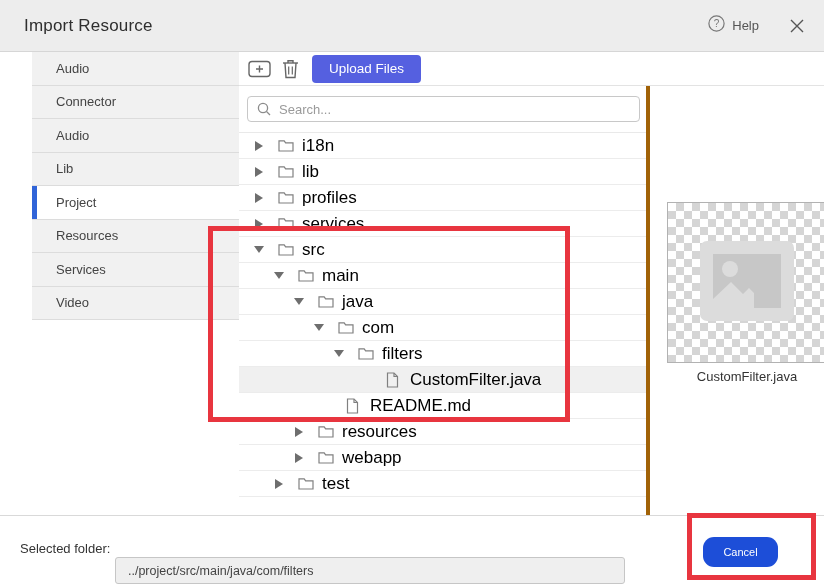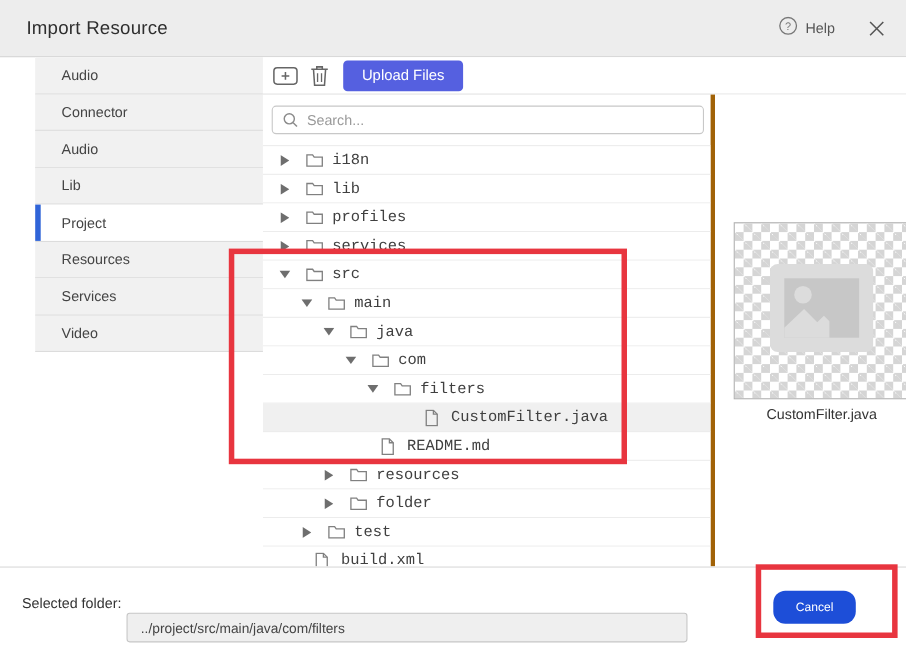--- a/index.html
+++ b/index.html
@@ -61,23 +61,22 @@
   .search-input {
     width: 100%; height: 26px; border: 1px solid #c8c8c8; border-radius: 4px;
     font-size: 13px; font-family: inherit; color: #444; padding: 0 8px 0 31px;
     outline: none; background: #fff;
   }
   .search-input::placeholder { color: #9a9a9a; }
 
   .tree { flex: 1; overflow: hidden; }
   .tree-row {
     height: 26px; display: flex; align-items: center;
-    border-bottom: 1px solid #ececec; font-size: 14px; color: #404040; cursor: pointer;
+    border-bottom: 1px solid #ececec; font-size: 17px; color: #000000; cursor: pointer;
     background: #fff;
-    font-family: Liberation Mono, monospace;
   }
   .tree-row.selected { background: #f0f0f0; }
   .arrow { width: 14px; margin-right: 12px; display: flex; justify-content: center; align-items: center; flex: none; }
   .arrow.file-sp { margin-right: 12px; width: 22px; }
   .ticon { width: 16px; margin-right: 8px; display: flex; align-items: center; flex: none; }
   .tlabel { white-space: nowrap; }
 
   
   .preview-panel { flex: 1; position: relative; background: #fff; }
   .preview-box {
@@ -356,44 +355,34 @@
                 <span class="arrow">
                   <svg width="8" height="10" viewBox="0 0 8 10">
                     <polygon points="0,0 8,5 0,10" fill="#6e6e6e"></polygon>
                   </svg>
                 </span>
                 <span class="ticon">
                   <svg width="16" height="13" viewBox="0 0 16 13">
                     <path d="M1 12 V1.8 h5.2 l1.4 2 H15 V12 Z" fill="none" stroke="#808080" stroke-width="1.2"></path>
                   </svg>
                 </span>
-                <span class="tlabel">folder</span>
+                <span class="tlabel">webapp</span>
               </div>
               <div class="tree-row" style="padding-left:33px">
                 <span class="arrow">
                   <svg width="8" height="10" viewBox="0 0 8 10">
                     <polygon points="0,0 8,5 0,10" fill="#6e6e6e"></polygon>
                   </svg>
                 </span>
                 <span class="ticon">
                   <svg width="16" height="13" viewBox="0 0 16 13">
                     <path d="M1 12 V1.8 h5.2 l1.4 2 H15 V12 Z" fill="none" stroke="#808080" stroke-width="1.2"></path>
                   </svg>
                 </span>
                 <span class="tlabel">test</span>
-              </div>
-              <div class="tree-row" style="padding-left:13px">
-                <span class="arrow file-sp"></span>
-                <span class="ticon">
-                  <svg width="13" height="16" viewBox="0 0 13 16">
-                    <path d="M1.5 1 h6.5 l3.5 3.5 V15 h-10 Z" fill="none" stroke="#808080" stroke-width="1.2"></path>
-                    <path d="M8 1 v3.5 h3.5" fill="none" stroke="#808080" stroke-width="1.2"></path>
-                  </svg>
-                </span>
-                <span class="tlabel">build.xml</span>
               </div>
             </div>
         </div>
 
         <div class="preview-panel">
           <div class="preview-box">
             <span>
               <svg width="94" height="80" viewBox="0 0 94 80">
                 <rect width="94" height="80" rx="7" fill="#dcdcdc"></rect>
                 <rect x="13" y="13" width="68" height="54" fill="#c7c7c7"></rect>

